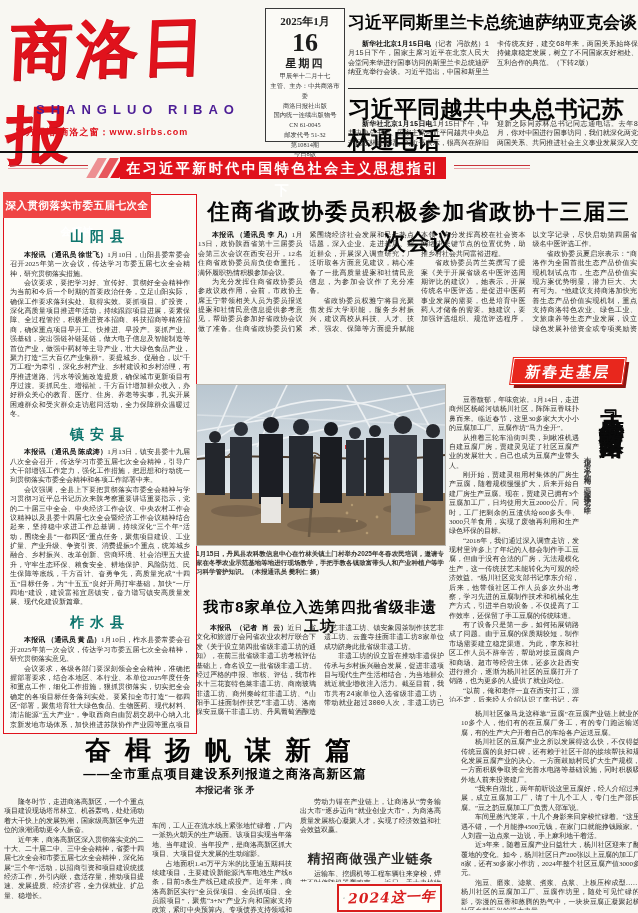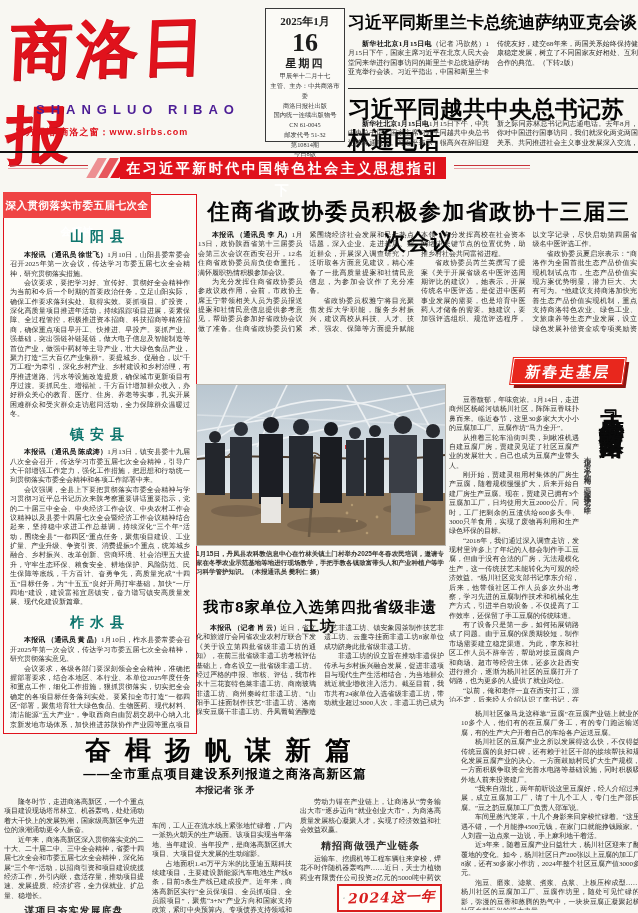--- a/index.html
+++ b/index.html
@@ -36,33 +36,33 @@
   .banner-box {
     background:#e0121c; color:#fff; font-weight:900; font-size:14px;
     letter-spacing:2.5px; text-align:center; line-height:22px; height:22px;
   }
   .sidebar-box { border:1.5px solid #e0121c; background:#fdfcf8; }
   .sidebar-head {
     background:#ef4444; color:#fff; font-weight:900; font-size:10.5px;
     letter-spacing:0.5px; text-align:center; line-height:26px; height:26px;
   }
   .section-title { font-weight:900; font-size:14px; letter-spacing:6px; text-align:center; color:#0f766e; margin:6px 0 4px; }
-  .cols2 { column-count:2; column-gap:8px; }
+  .cols2 { column-count:2; column-gap:8px;font-family:Liberation Mono, monospace; }
   .cols4 { column-count:4; column-gap:7px; }
   .photo-frame { border:1px solid #b9b5ad; background:#cfd8de; }
   .caption { font-size:6.5px; line-height:1.4; font-weight:bold; color:#3a3833; text-align:justify; }
   .vertical { writing-mode:vertical-rl; }
   .feat-headline { font-weight:900; font-size:25px; letter-spacing:2px; color:#0a0a0a; }
   .feat-byline { font-size:7.5px; letter-spacing:1.5px; color:#333; }
   .badge {
     background:#e8271d; color:#fff; font-weight:900; font-size:15px; letter-spacing:2px;
     text-align:center; line-height:26px; height:26px; transform:skewX(-8deg);
     box-shadow:4px 4px 0 #8d1511; border:1px solid #fff; outline:1px solid #e8271d;
   }
-  .subhead { font-weight:900; font-size:10px; text-align:center; letter-spacing:1px; margin:3px 0 3px; text-indent:0 !important; }
+  .subhead { font-weight:900; font-size:13px; text-align:center; letter-spacing:1px; margin:14px 0 3px; text-indent:0 !important; }
   .year-logo { border:2px solid #d81e1e; background:#fffdf8; display:flex; align-items:center; padding:1px 4px; gap:3px; }
   .year-slogan {
     color:#d81e1e; font-family:"DejaVu Serif", serif; font-weight:900; font-style:italic;
     font-size:14px; letter-spacing:1px; transform:rotate(-2deg); white-space:nowrap;
   }
   .hl-center { text-align:center; }
 </style>
 </head>
 <body>
 

